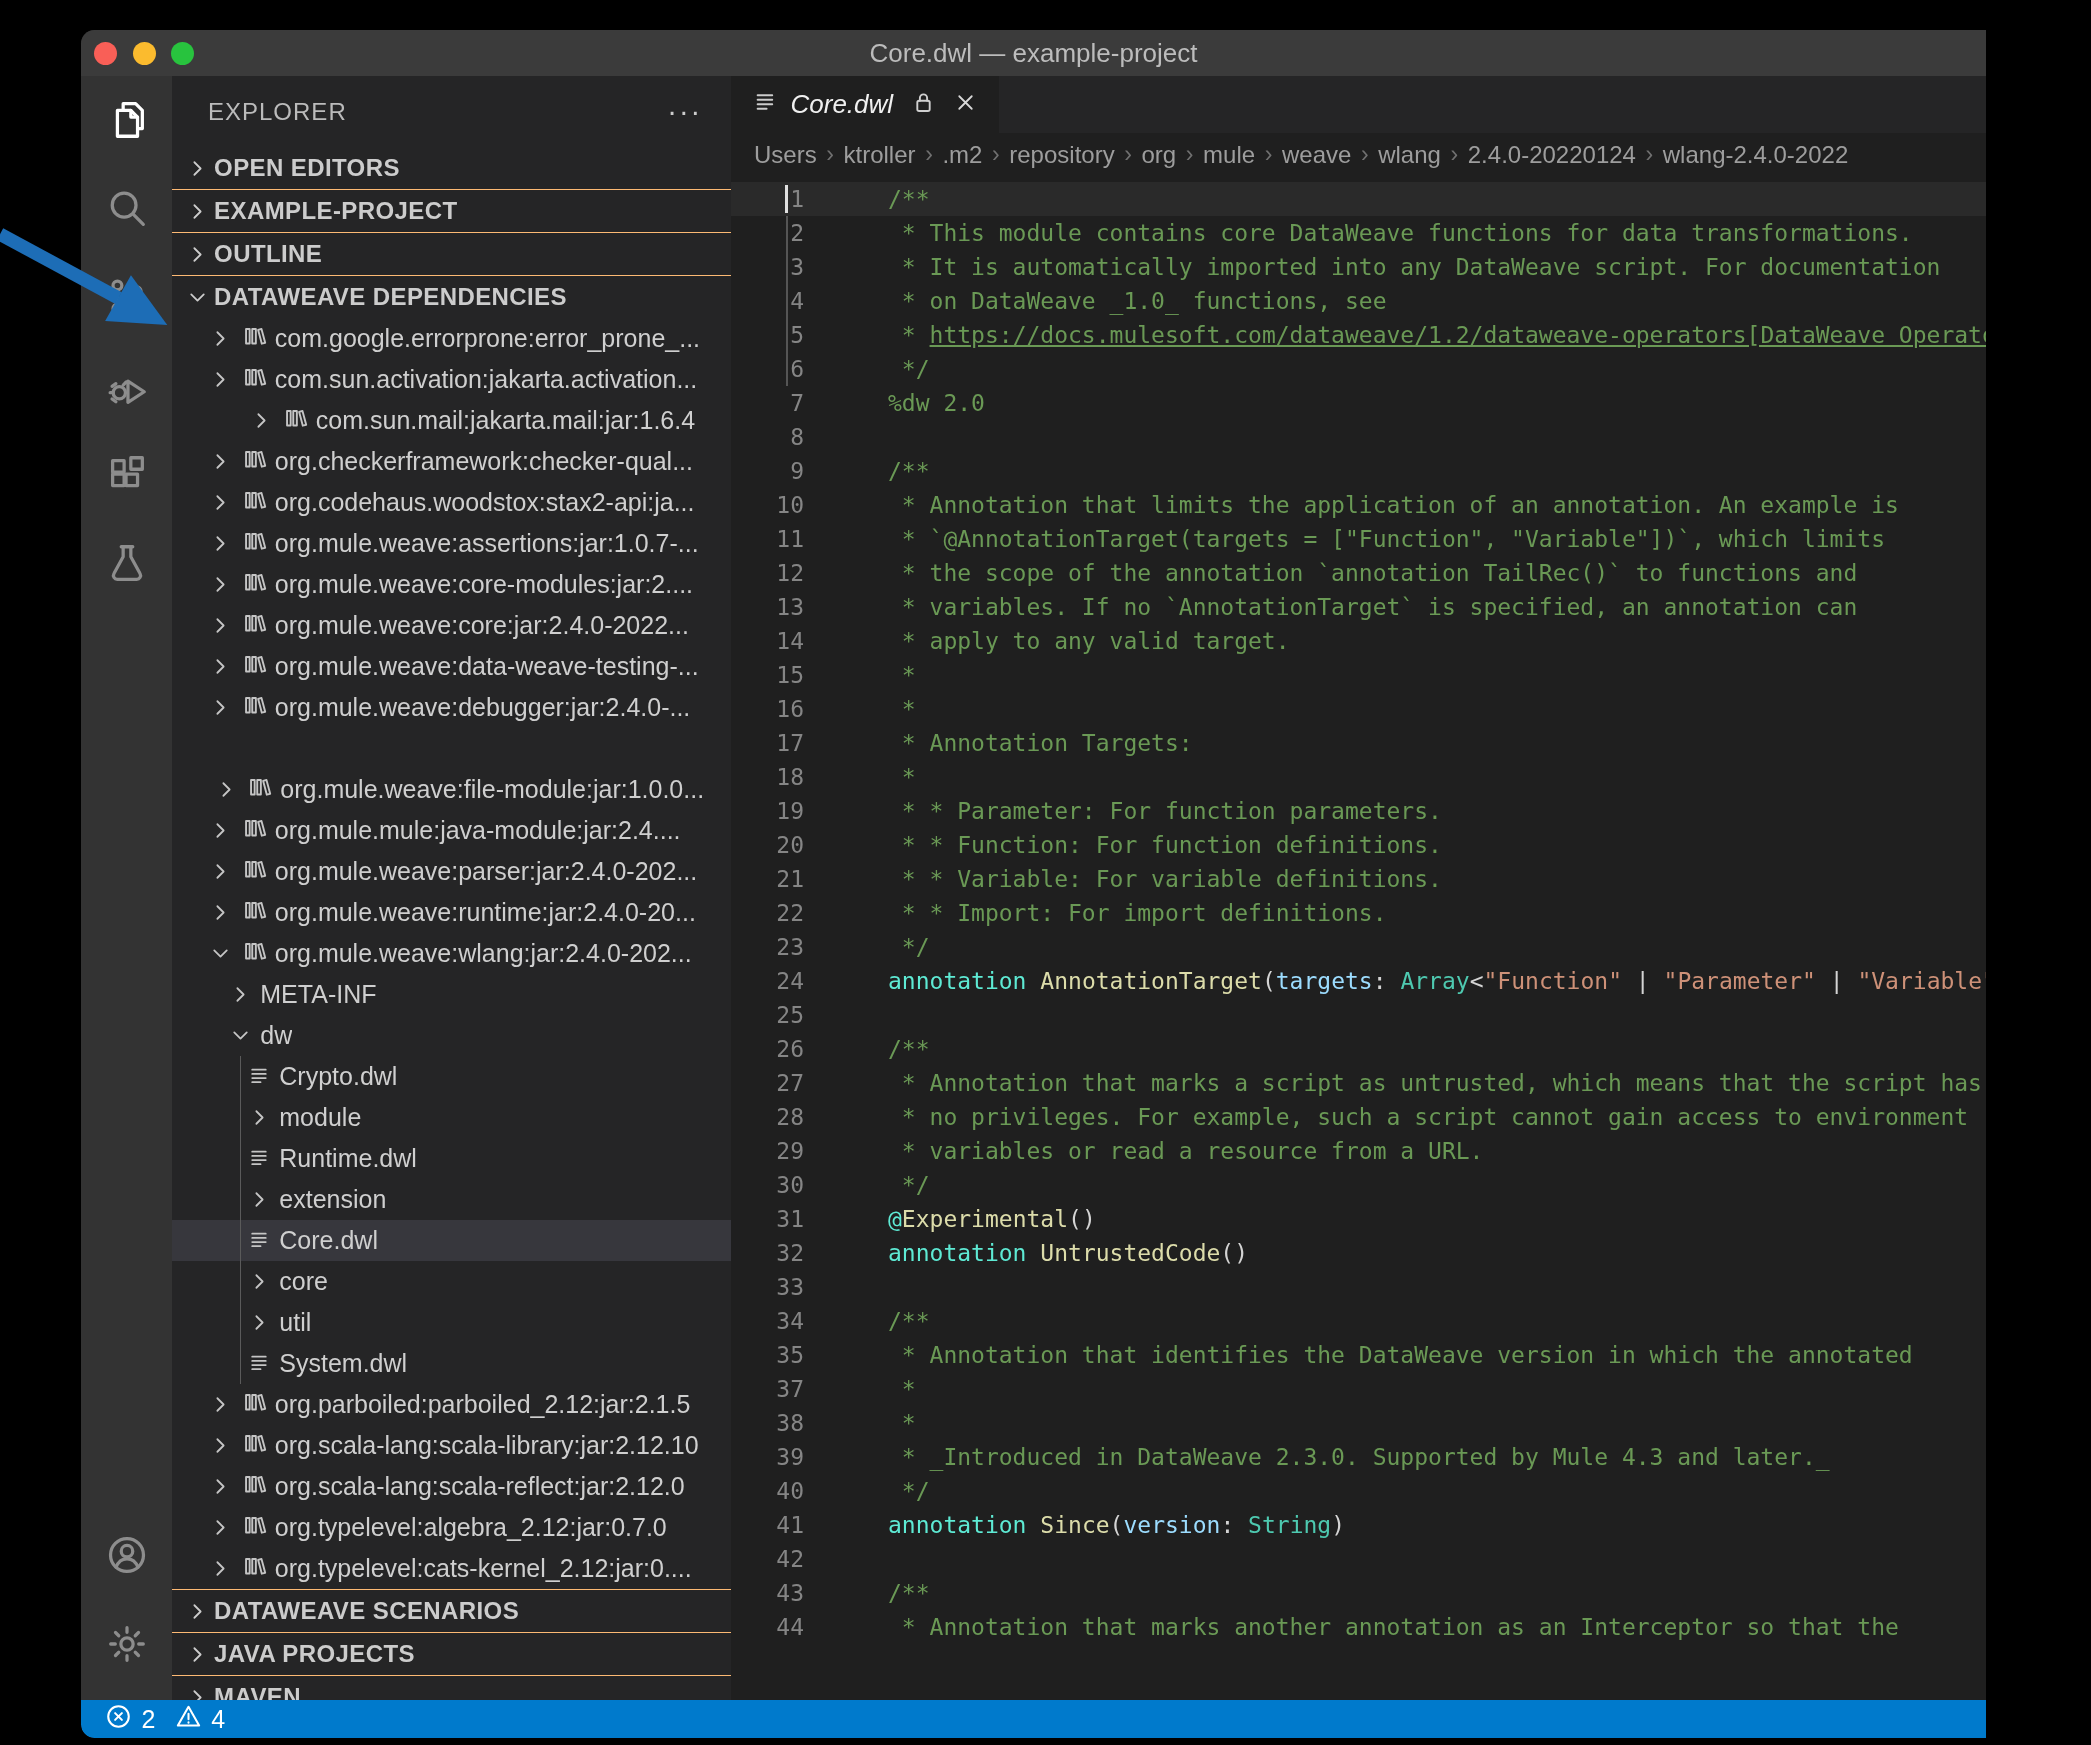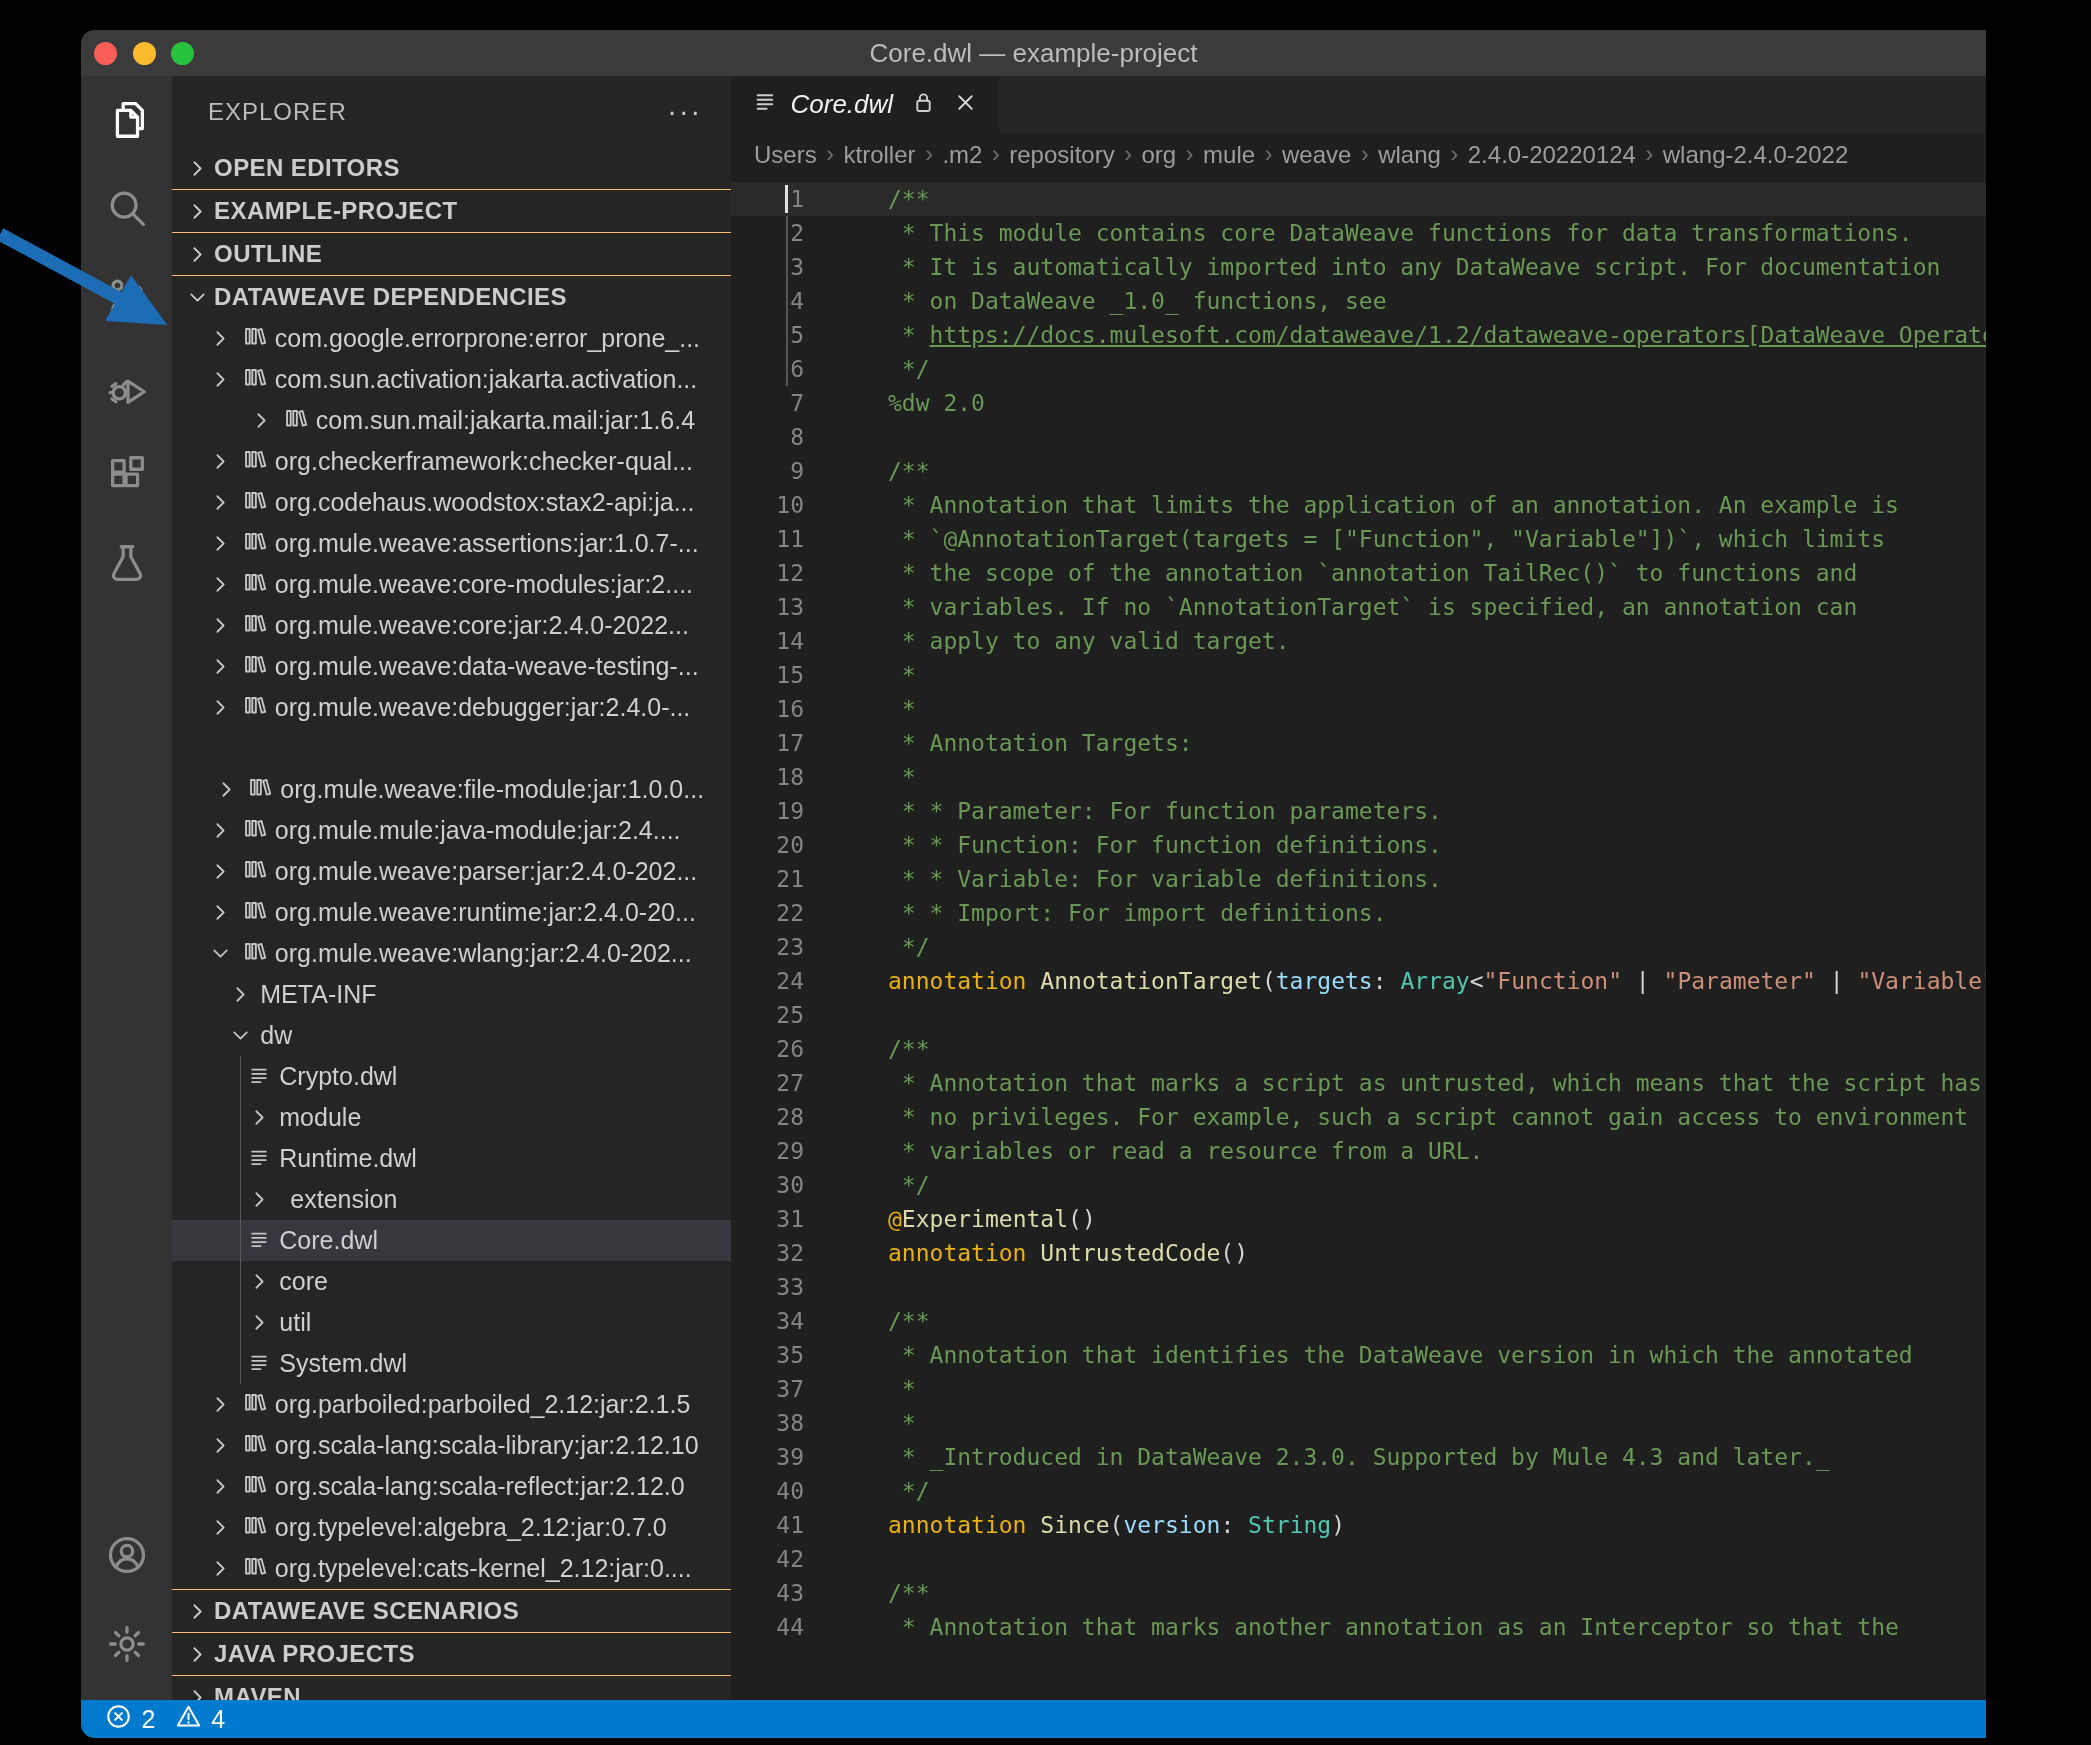--- a/index.html
+++ b/index.html
@@ -56,21 +56,21 @@
   .crumb{flex:0 0 auto;}
   .crumb-sep{color:#707070;padding:0 9.6px;font-size:23px;flex:0 0 auto;}
   .code{flex:1 1 auto;position:relative;overflow:hidden;padding-top:5.7px;
     font-family:"DejaVu Sans Mono",monospace;font-size:23px;}
   .code-line{height:34px;display:flex;align-items:center;white-space:pre;position:relative;}
   .code-line.cur{background:rgba(255,255,255,0.05);}
   .gutter{width:100px;flex:0 0 auto;text-align:right;padding-right:27px;box-sizing:border-box;color:#858585;}
   .line-text{padding-left:57px;position:relative;}
   .caret{position:absolute;left:54px;top:2.9px;bottom:2.9px;width:2.9px;background:#e0e0e0;}
   .gline{position:absolute;left:55px;top:0;bottom:0;width:1.9px;background:#555555;}
-  .tk-c{color:#6a9955;} .tk-k{color:#eab308;} .tk-f{color:#dcdcaa;} .tk-t{color:#4ec9b0;}
+  .tk-c{color:#6a9955;} .tk-k{color:#5eead4;} .tk-f{color:#dcdcaa;} .tk-t{color:#4ec9b0;}
   .tk-s{color:#ce9178;} .tk-v{color:#9cdcfe;} .tk-p{color:#d4d4d4;}
   .tk-l{color:#6a9955;text-decoration:underline;}
   
   .statusbar{height:38px;background:#007acc;flex:0 0 auto;display:flex;align-items:center;
     padding-left:23px;color:#ffffff;font-size:25px;border-radius:0 0 0 13.4px;}
   .status-item{display:flex;align-items:center;gap:8.6px;}
   .status-item svg{width:29px;height:29px;}
   .status-count{padding-right:9.6px;}
   
   .arrow-overlay{position:absolute;left:0;top:0;width:2091px;height:1745px;pointer-events:none;}
@@ -436,21 +436,21 @@
                 <span class="label">module</span>
               </div>
               <div class="tree-row guided" style="padding-left: 71px;">
                 <span class="slot">
                   <svg viewBox="0 0 24 24" fill="none" stroke="currentColor" stroke-width="1.7" stroke-linecap="round" stroke-linejoin="round">
                     <path d="M5 5.5h13M5 9.5h13M5 13.5h13M5 17.5h8"></path>
                   </svg>
                 </span>
                 <span class="label">Runtime.dwl</span>
               </div>
-              <div class="tree-row guided" style="padding-left: 71px; gap: 11px;">
+              <div class="tree-row guided" style="padding-left: 71px;">
                 <span class="slot">
                   <svg viewBox="0 0 24 24" fill="none" stroke="currentColor" stroke-width="1.7" stroke-linecap="round" stroke-linejoin="round">
                     <path d="M9 6l6 6-6 6"></path>
                   </svg>
                 </span>
                 <span class="label">extension</span>
               </div>
               <div class="tree-row selected guided" style="padding-left: 71px;">
                 <span class="slot">
                   <svg viewBox="0 0 24 24" fill="none" stroke="currentColor" stroke-width="1.7" stroke-linecap="round" stroke-linejoin="round">

